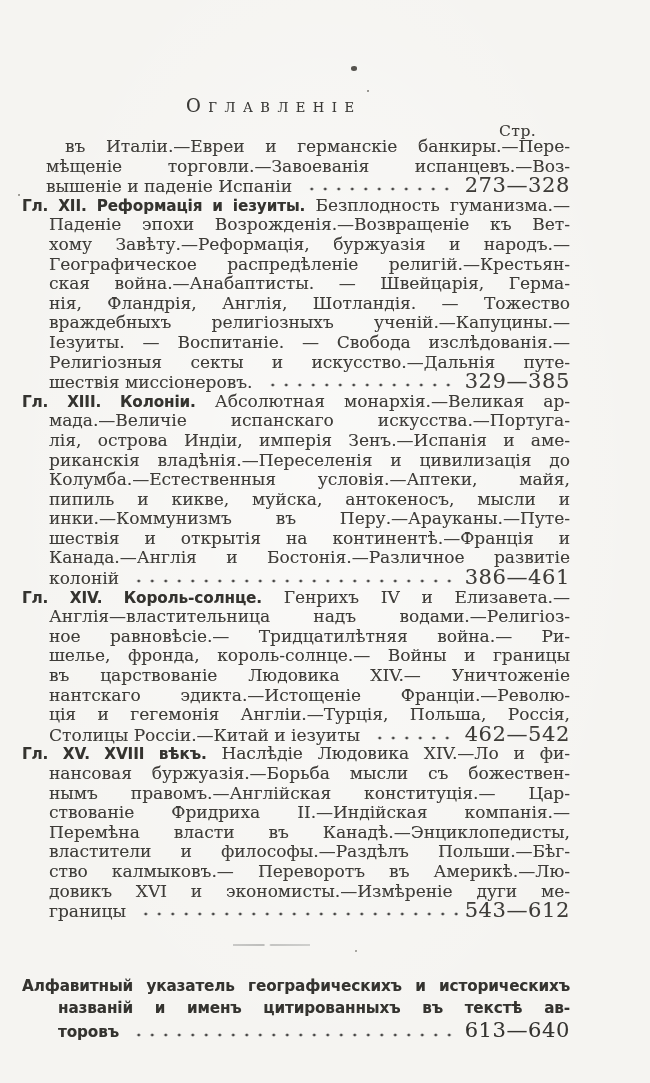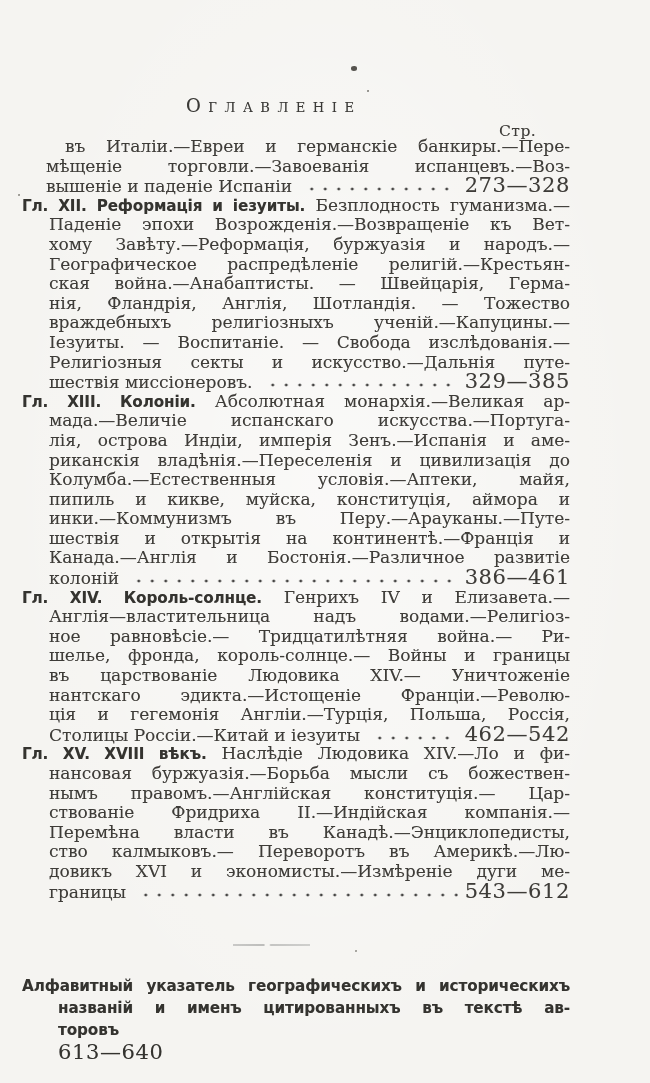--- a/index.html
+++ b/index.html
@@ -43,21 +43,21 @@
   .ln.cont   { padding-left: 27px; }
   .ln.cont0  { padding-left: 24px; }
   .ln.first0 { padding-left: 43px; }
   .ln.conti  { padding-left: 36px; }
   .lastln {
     display: flex; align-items: baseline;
     height: 19.6px; line-height: 19.6px; font-size: 17px;
   }
   .lastln.cont  { padding-left: 27px; text-align: center; }
   .lastln.cont0 { padding-left: 24px; }
-  .lastln.conti { padding-left: 36px; flex-direction: column; }
+  .lastln.conti { padding-left: 36px; }
   .lastln .txt { white-space: nowrap; }
   .lastln .pages { white-space: nowrap; font-size: 21px; letter-spacing: 0.6px; }
   .leader {
     flex: 1 1 auto; align-self: stretch;
     margin: 0 7px 0 11px;
     background-image: radial-gradient(circle, #464544 1.25px, rgba(0,0,0,0) 1.7px);
     background-size: 13.5px 4px;
     background-repeat: repeat-x;
     background-position: left 2px bottom 4.5px;
   }
@@ -125,21 +125,21 @@
 
     <section>
       <div class="ln start">
         <span class="chlbl">Гл. XIII. Колоніи.</span>
         <span class="txt">Абсолютная монархія.—Великая ар-</span>
       </div>
       <div class="ln cont">мада.—Величіе испанскаго искусства.—Португа-</div>
       <div class="ln cont">лія, острова Индіи, имперія Зенъ.—Испанія и аме-</div>
       <div class="ln cont">риканскія владѣнія.—Переселенія и цивилизація до</div>
       <div class="ln cont">Колумба.—Естественныя условія.—Аптеки, майя,</div>
-      <div class="ln cont">пипиль и кикве, муйска, конституція, аймора и</div>
+      <div class="ln cont">пипиль и кикве, муйска, антокеносъ, мысли и</div>
       <div class="ln cont">инки.—Коммунизмъ въ Перу.—Арауканы.—Путе-</div>
       <div class="ln cont">шествія и открытія на континентѣ.—Франція и</div>
       <div class="ln cont">Канада.—Англія и Бостонія.—Различное развитіе</div>
       <div class="lastln cont">
         <span class="txt">колоній</span>
         <span class="leader"></span>
         <span class="pages">386—461</span>
       </div>
     </section>
 
@@ -163,20 +163,21 @@
 
     <section>
       <div class="ln start">
         <span class="chlbl">Гл. XV. XVIII вѣкъ.</span>
         <span class="txt">Наслѣдіе Людовика XIV.—Ло и фи-</span>
       </div>
       <div class="ln cont">нансовая буржуазія.—Борьба мысли съ божествен-</div>
       <div class="ln cont">нымъ правомъ.—Англійская конституція.— Цар-</div>
       <div class="ln cont">ствованіе Фридриха II.—Индійская компанія.—</div>
       <div class="ln cont">Перемѣна власти въ Канадѣ.—Энциклопедисты,</div>
+      <div class="ln cont">властители и философы.—Раздѣлъ Польши.—Бѣг-</div>
       <div class="ln cont">ство калмыковъ.— Переворотъ въ Америкѣ.—Лю-</div>
       <div class="ln cont">довикъ XVI и экономисты.—Измѣреніе дуги ме-</div>
       <div class="lastln cont">
         <span class="txt">границы</span>
         <span class="leader"></span>
         <span class="pages">543—612</span>
       </div>
     </section>
 
   </div>

